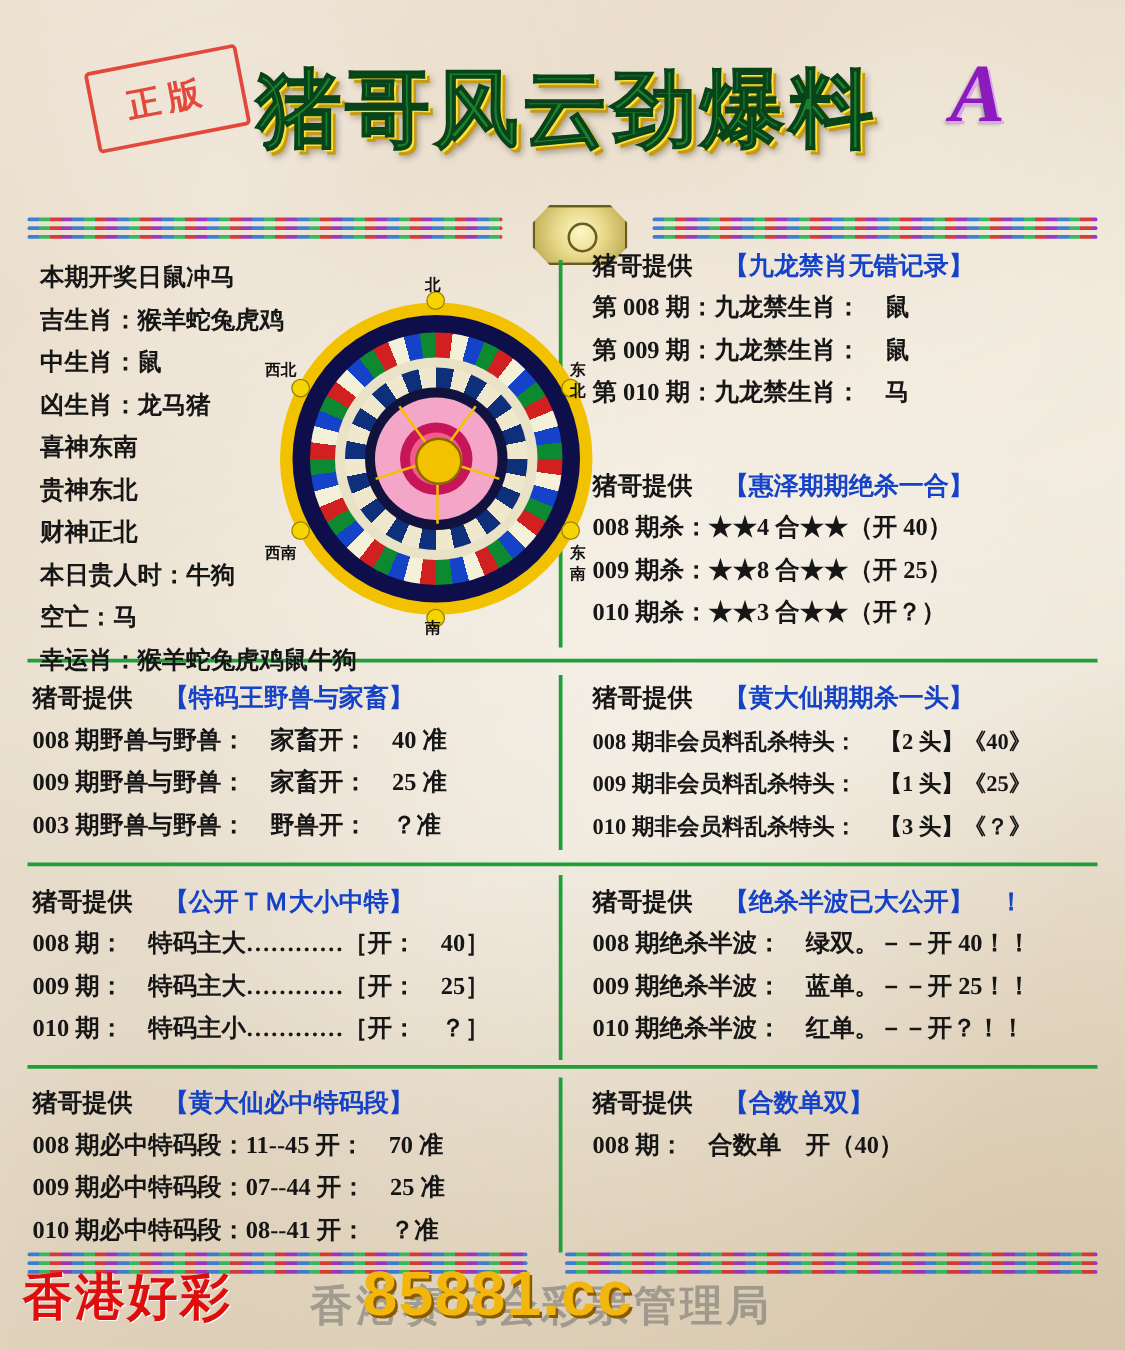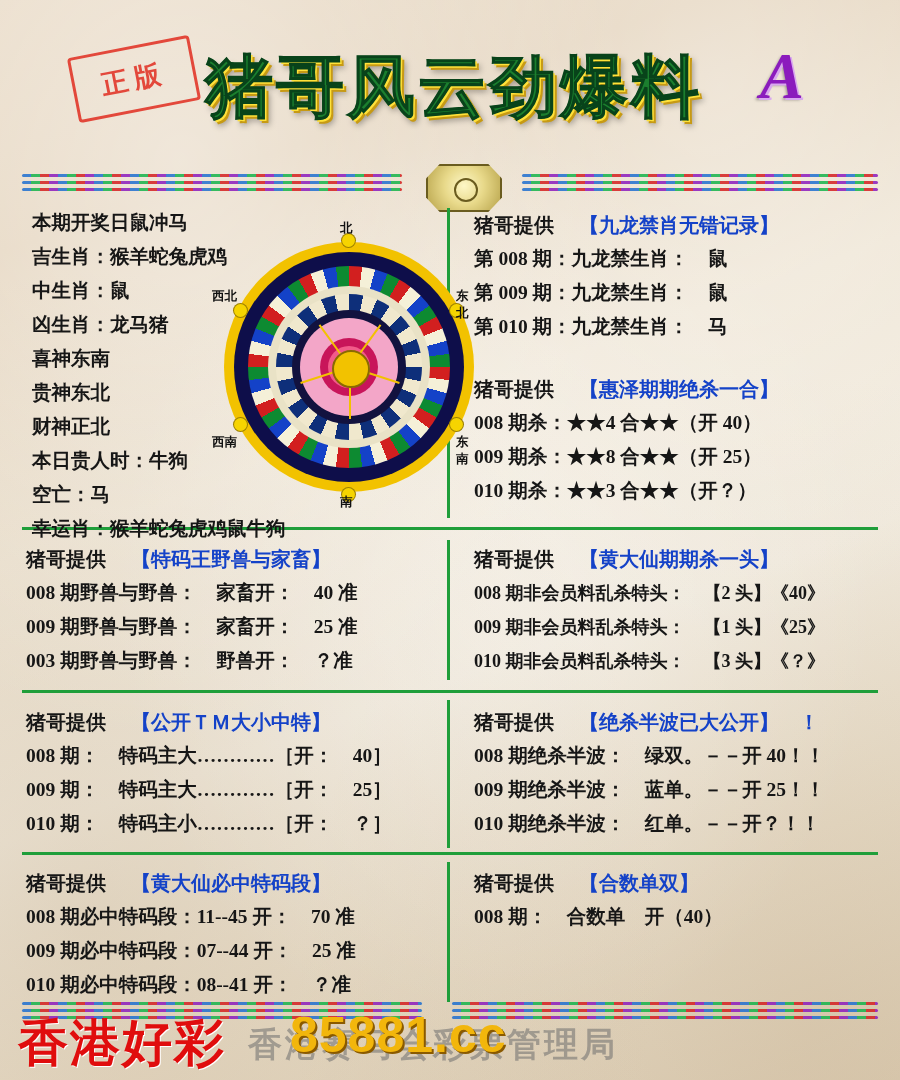--- a/index.html
+++ b/index.html
@@ -98,21 +98,21 @@
   .hub{
     position:absolute;left:50%;top:50%;width:34px;height:34px;margin:-17px 0 0 -17px;
     background:#f2c200;border-radius:50%;border:2px solid #8a6a00;
   }
   .spoke{position:absolute;left:50%;top:50%;width:2px;height:52px;background:#f2c200;transform-origin:50% 0;}
   .dot{position:absolute;width:13px;height:13px;background:#f6d400;border-radius:50%;box-shadow:0 0 0 1px #9b7f00;}
   .dirlab{position:absolute;font-size:12.5px;color:#111;font-weight:bold;}
   
   .footer{position:absolute;left:0;top:1000px;width:900px;height:80px;}
   .foot-red{
-    position:absolute;left:18px;top:10px;font-size:50px;font-weight:bold;color:#e00d0d;
+    position:absolute;left:18px;top:10px;font-size:40px;font-weight:bold;color:#e00d0d;
     letter-spacing:2px;text-shadow:1px 1px 0 #fff;
   }
   .foot-num{
     position:absolute;left:290px;top:6px;font-size:50px;font-weight:bold;color:#f2b60c;
     letter-spacing:1px;font-family:"Liberation Sans",sans-serif;
     text-shadow:2px 2px 0 #8a5a00;
   }
   .foot-wm{
     position:absolute;left:248px;top:22px;font-size:34px;font-weight:bold;color:#6f6f6f;
     opacity:.55;letter-spacing:3px;
@@ -189,21 +189,21 @@
     <div class="dot" style="left:10px;top:176px"></div>
     <div class="dot" style="left:10px;top:62px"></div>
     <div class="dirlab" style="left:116px;top:-22px">北</div>
     <div class="dirlab" style="left:232px;top:46px">东北</div>
     <div class="dirlab" style="left:232px;top:192px">东南</div>
     <div class="dirlab" style="left:116px;top:252px">南</div>
     <div class="dirlab" style="left:-12px;top:192px">西南</div>
     <div class="dirlab" style="left:-12px;top:46px">西北</div>
   </div>
 
-  <div class="blk" style="left:474px;top:208px">
+  <div class="blk" style="left:474px;top:196px">
     <div class="ln head">
       <span>猪哥提供</span>
       　<span class="b">【九龙禁肖无错记录】</span>
     </div>
     <div class="ln">第 008 期：九龙禁生肖：　鼠</div>
     <div class="ln">第 009 期：九龙禁生肖：　鼠</div>
     <div class="ln">第 010 期：九龙禁生肖：　马</div>
   </div>
 
   <div class="blk" style="left:474px;top:372px">

